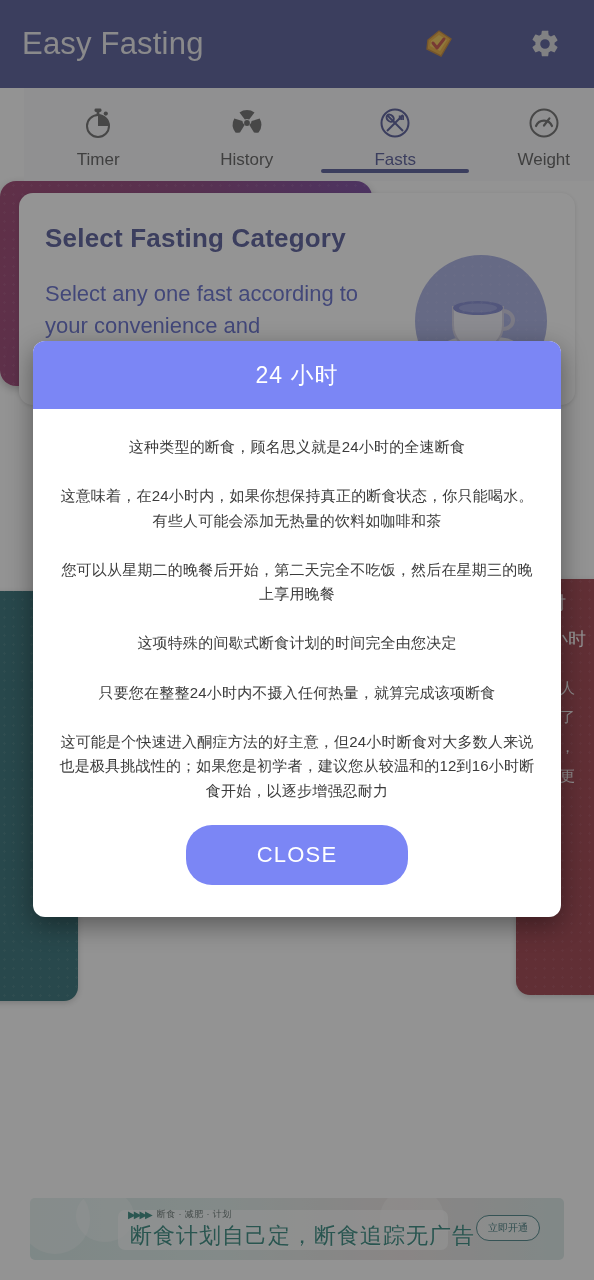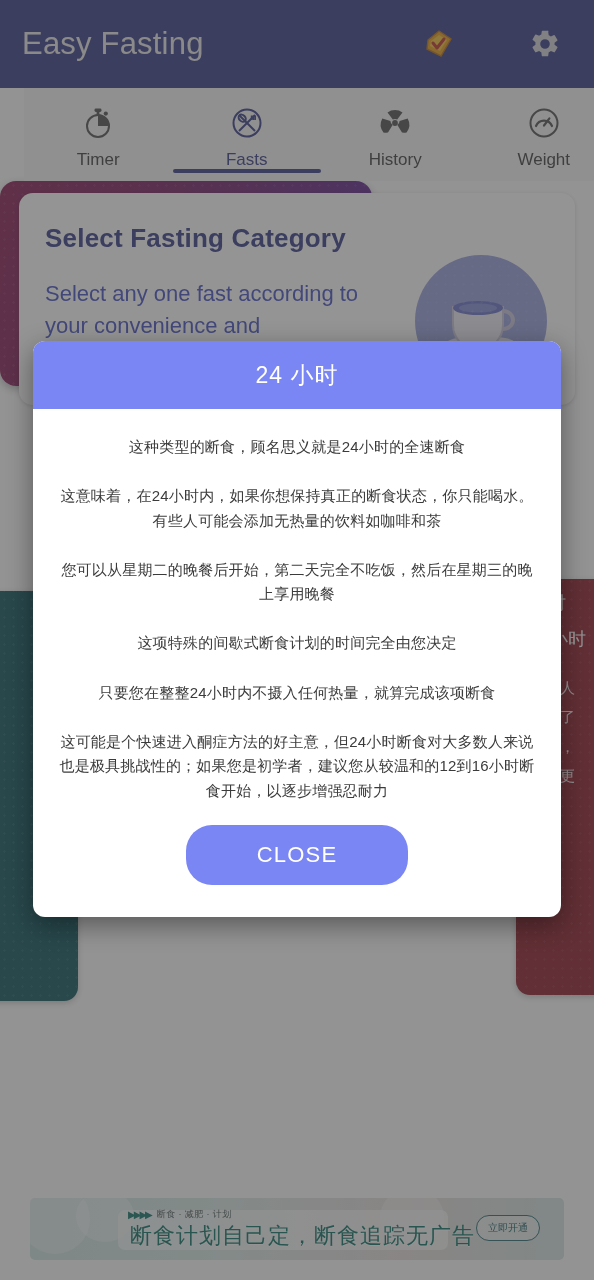--- a/index.html
+++ b/index.html
@@ -228,44 +228,44 @@
           <circle cx="18" cy="21" r="11" fill="none" stroke="#555" stroke-width="2"></circle>
           <path d="M18 21 L18 10 A11 11 0 0 1 29 21 Z" fill="#555"></path>
           <rect x="14.5" y="3.5" width="7" height="3.4" rx="1.4" fill="#555"></rect>
           <rect x="16.6" y="6" width="2.8" height="4" fill="#555"></rect>
           <circle cx="25.8" cy="8.6" r="2.1" fill="#555"></circle>
         </svg>
       </span>
       <span class="tlabel">Timer</span>
     </div>
 
+    <div class="tab">
+      <span class="ticon">
+        <svg width="36" height="36" viewBox="0 0 36 36" aria-hidden="true">
+          <circle cx="18" cy="18" r="2.9" fill="#555"></circle>
+          <path d="M18 5 a13 13 0 0 1 7.5 2.4 L20.2 14.6 a5 5 0 0 0 -4.4 0 L10.5 7.4 A13 13 0 0 1 18 5 Z" fill="#555"></path>
+          <path d="M6.4 27.5 a13 13 0 0 1 -1.1 -14 L13.4 16 a5 5 0 0 0 2.2 3.9 L11 27.6 a13 13 0 0 1 -4.6 -0.1 Z" fill="#555"></path>
+          <path d="M29.6 27.5 a13 13 0 0 0 1.1 -14 L22.6 16 a5 5 0 0 1 -2.2 3.9 L25 27.6 a13 13 0 0 0 4.6 -0.1 Z" fill="#555"></path>
+        </svg>
+      </span>
+      <span class="tlabel">History</span>
+    </div>
+
     <div class="tab active">
       <span class="ticon">
         <svg width="36" height="36" viewBox="0 0 36 36" aria-hidden="true">
           <circle cx="18" cy="18" r="13.5" fill="none" stroke="#3b4088" stroke-width="2"></circle>
           <line x1="10" y1="10" x2="26" y2="26" stroke="#3b4088" stroke-width="2"></line>
           <line x1="26" y1="10" x2="10" y2="26" stroke="#3b4088" stroke-width="2"></line>
           <ellipse cx="13.2" cy="13.2" rx="3.1" ry="4" fill="none" stroke="#3b4088" stroke-width="2" transform="rotate(-45 13.2 13.2)"></ellipse>
           <path d="M22.6 10.4 l0 4.6 M24.4 10.4 l0 4.6 M26.2 10.4 l0 4.6" stroke="#3b4088" stroke-width="1.6"></path>
         </svg>
       </span>
       <span class="tlabel">Fasts</span>
       <span class="underline"></span>
-    </div>
-
-    <div class="tab">
-      <span class="ticon">
-        <svg width="36" height="36" viewBox="0 0 36 36" aria-hidden="true">
-          <circle cx="18" cy="18" r="2.9" fill="#555"></circle>
-          <path d="M18 5 a13 13 0 0 1 7.5 2.4 L20.2 14.6 a5 5 0 0 0 -4.4 0 L10.5 7.4 A13 13 0 0 1 18 5 Z" fill="#555"></path>
-          <path d="M6.4 27.5 a13 13 0 0 1 -1.1 -14 L13.4 16 a5 5 0 0 0 2.2 3.9 L11 27.6 a13 13 0 0 1 -4.6 -0.1 Z" fill="#555"></path>
-          <path d="M29.6 27.5 a13 13 0 0 0 1.1 -14 L22.6 16 a5 5 0 0 1 -2.2 3.9 L25 27.6 a13 13 0 0 0 4.6 -0.1 Z" fill="#555"></path>
-        </svg>
-      </span>
-      <span class="tlabel">History</span>
     </div>
 
     <div class="tab">
       <span class="ticon">
         <svg width="36" height="36" viewBox="0 0 36 36" aria-hidden="true">
           <circle cx="18" cy="18" r="13.5" fill="none" stroke="#555" stroke-width="2"></circle>
           <path d="M10 21 a8.6 8.6 0 0 1 16 0" fill="none" stroke="#555" stroke-width="2.2" stroke-linecap="round"></path>
           <path d="M18 20.5 L23.4 13.4" stroke="#555" stroke-width="2.2" stroke-linecap="round"></path>
         </svg>
       </span>

